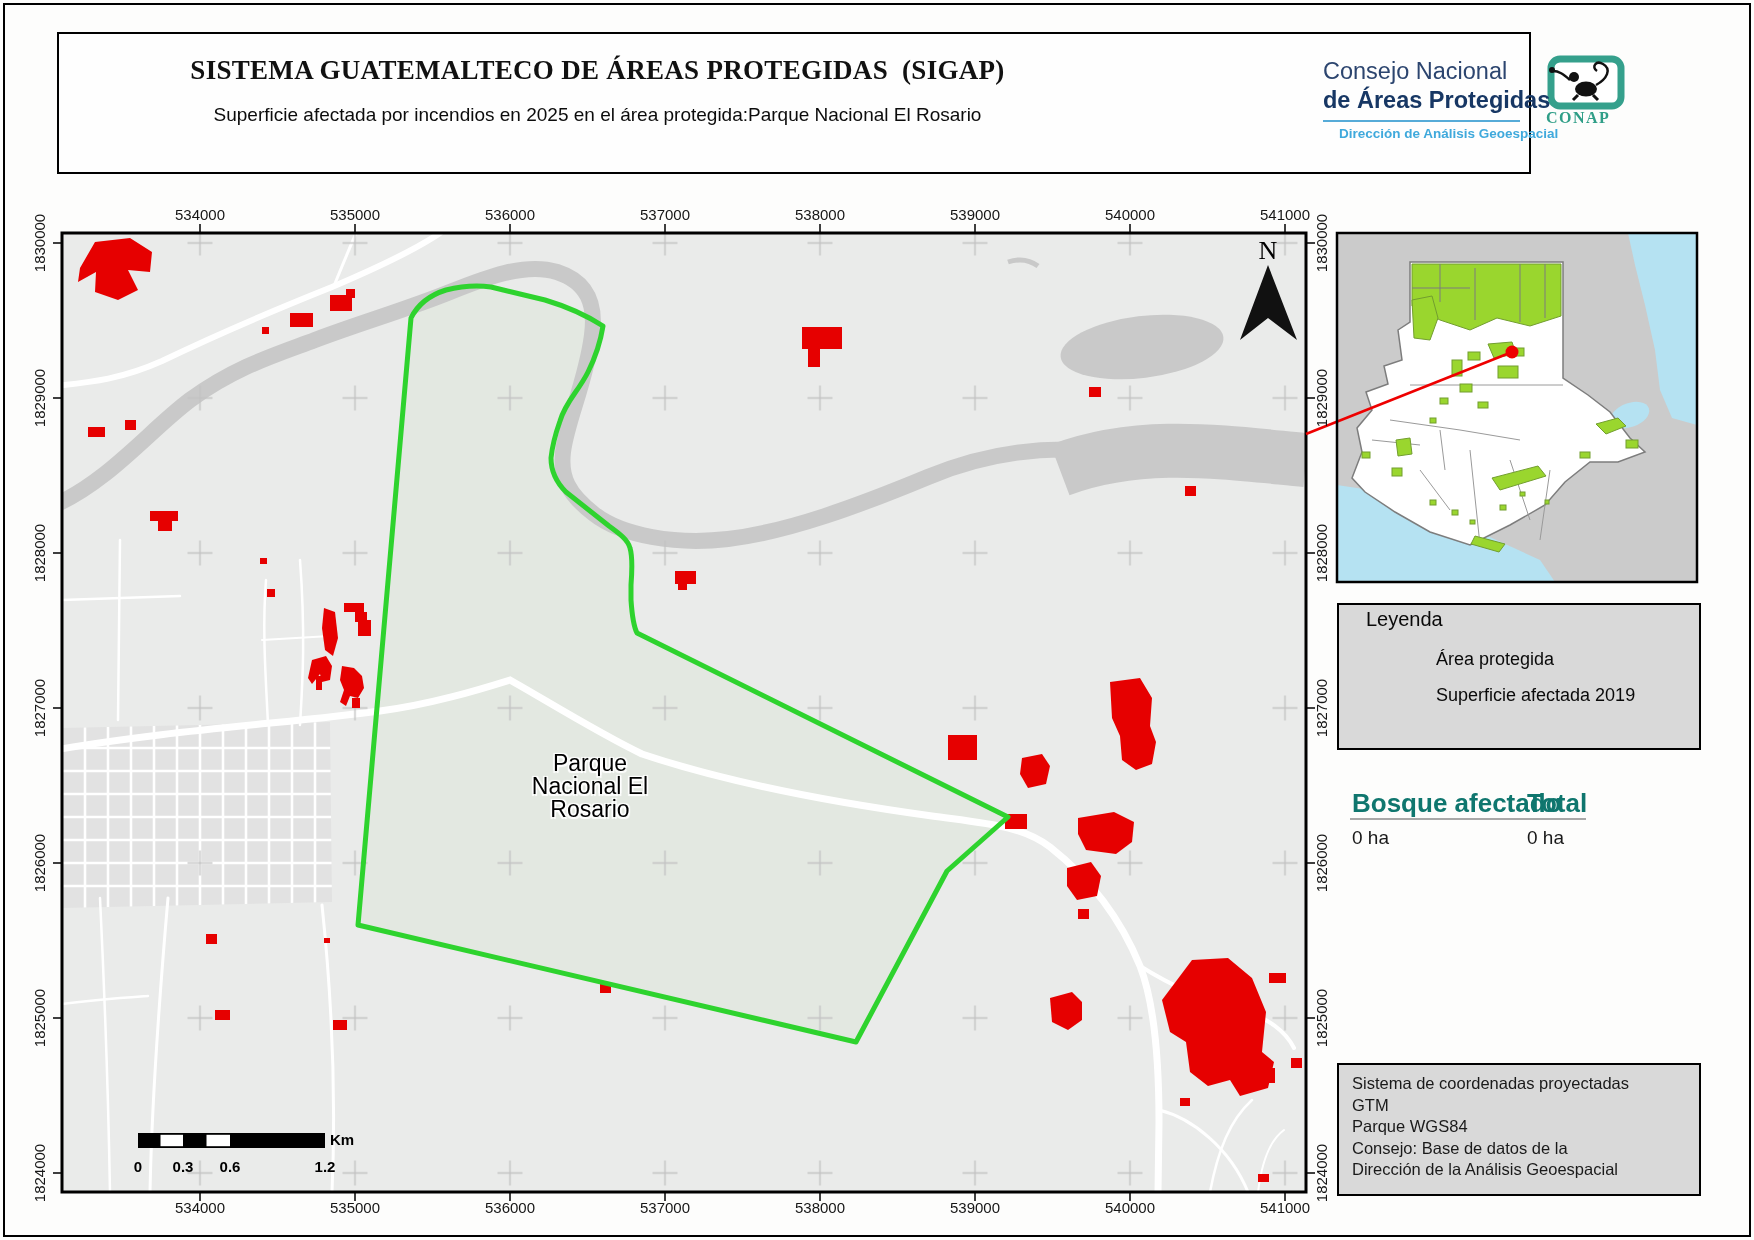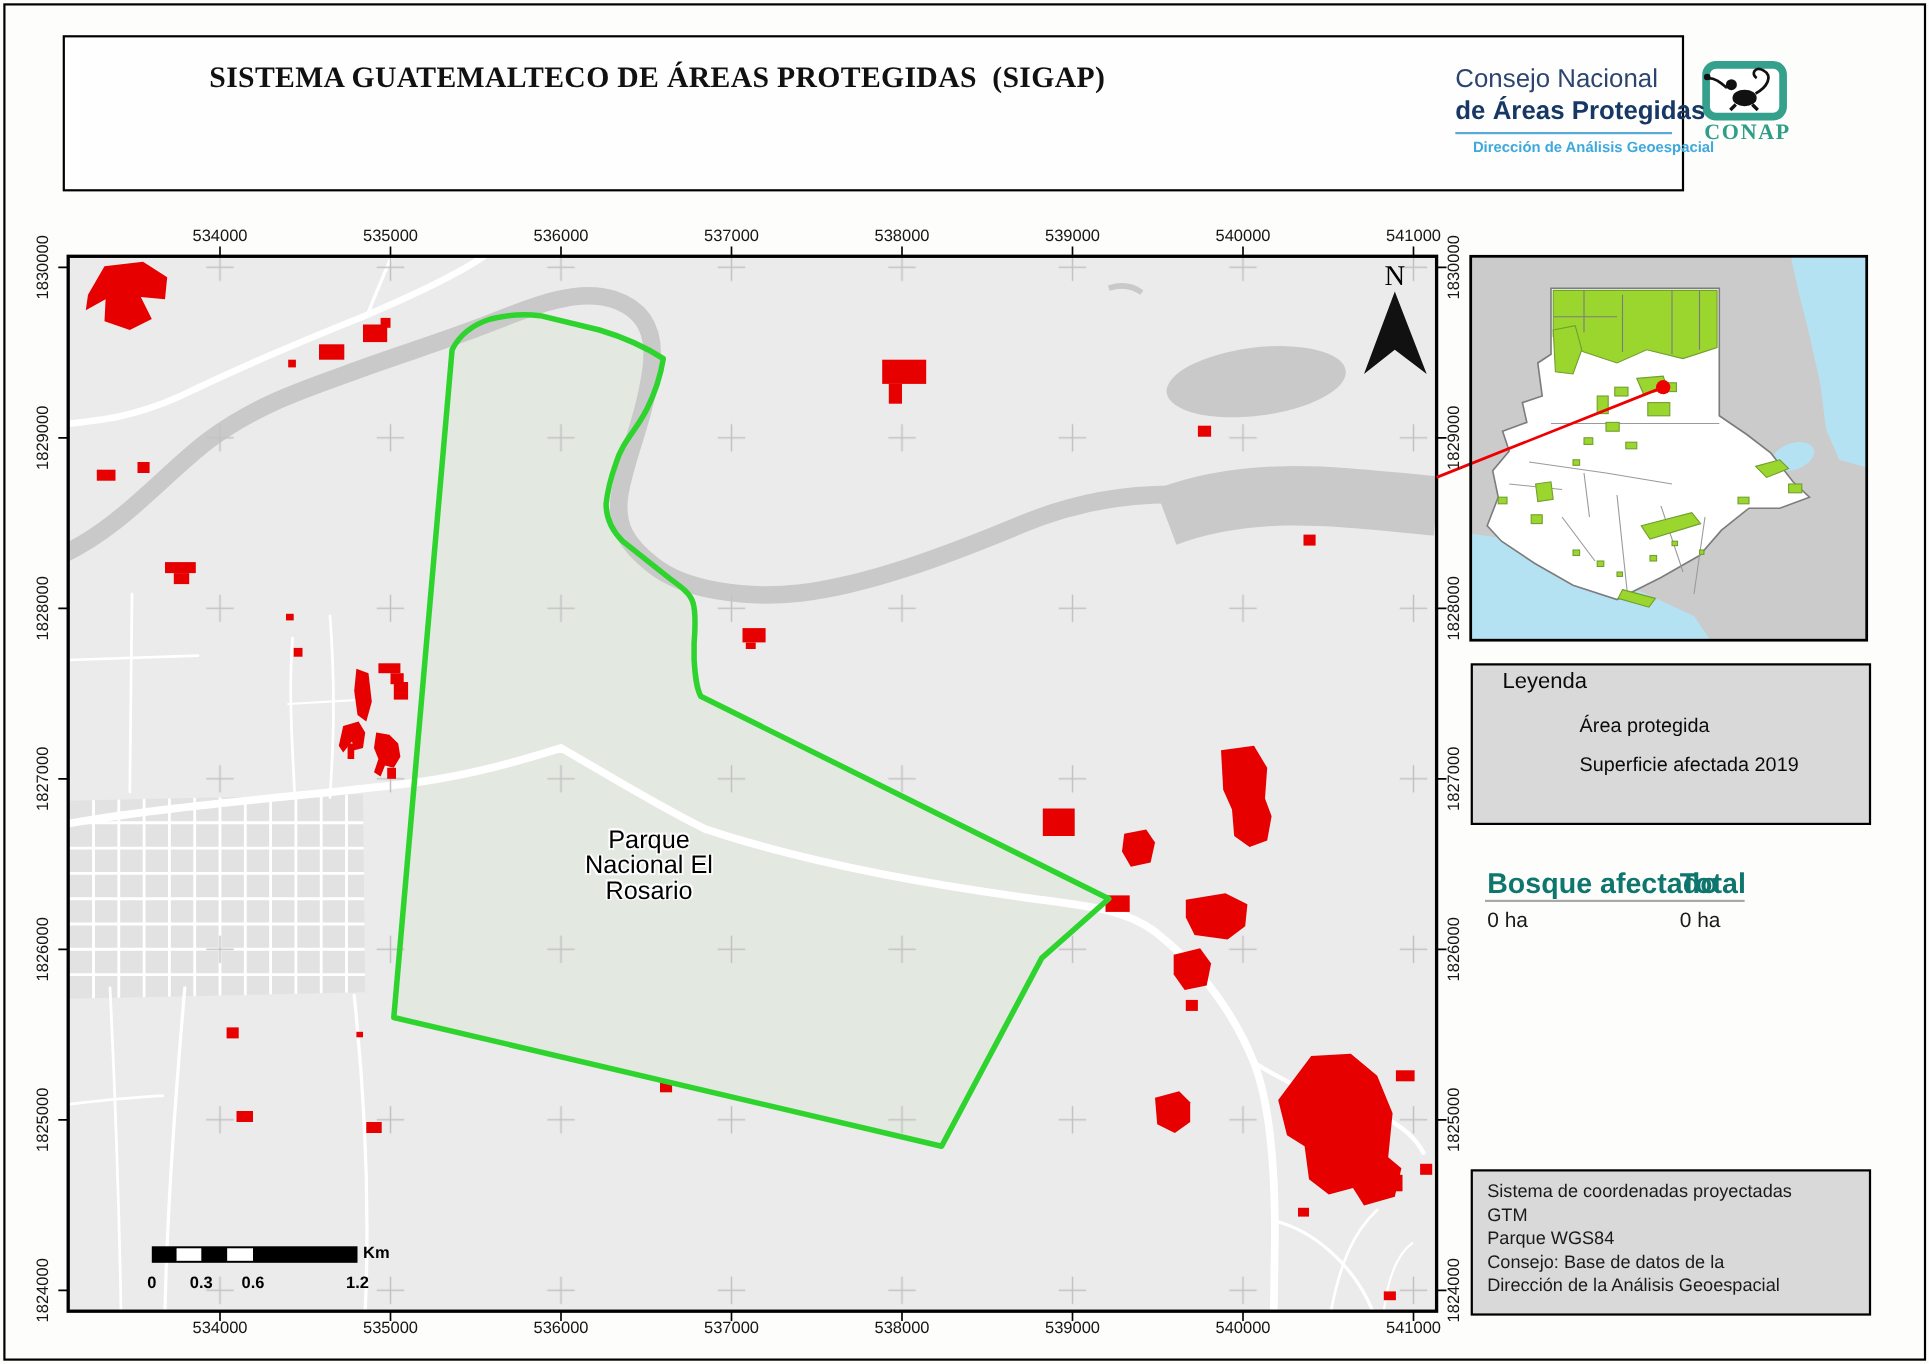--- a/index.html
+++ b/index.html
@@ -8,22 +8,22 @@
   .frame{position:absolute;inset:3px;border:2px solid #000;pointer-events:none;}
   svg{position:absolute;left:0;top:0;}
   .hdr-box{position:absolute;left:57px;top:32px;width:1470px;height:138px;border:2.5px solid #000;background:#fefefe;}
   .title{position:absolute;left:105px;top:55px;width:985px;text-align:center;
          font-family:"Liberation Serif",serif;font-weight:bold;font-size:27px;letter-spacing:.3px;white-space:pre;}
   .subtitle{position:absolute;left:105px;top:104px;width:985px;text-align:center;font-size:19px;color:#0c0c0c;}
   .council-1{position:absolute;left:1323px;top:58px;font-size:23.5px;color:#2c456f;}
   .council-2{position:absolute;left:1323px;top:87px;font-size:23.5px;font-weight:bold;color:#173764;}
   .council-rule{position:absolute;left:1323px;top:120px;width:197px;height:2px;background:#56abd8;}
   .council-3{position:absolute;left:1323px;top:126px;font-size:13.5px;font-weight:bold;color:#3fa9dc;padding-left:16px;}
-  .conap-word{position:absolute;left:1546px;top:109px;width:82px;text-align:right;
-         font-family:"Liberation Serif",serif;font-weight:bold;font-size:20px;letter-spacing:1.5px;color:#2f9e87;}
+  .conap-word{position:absolute;left:1546px;top:109px;width:82px;text-align:left;
+         font-family:"Liberation Serif",serif;font-weight:bold;font-size:16px;letter-spacing:1.5px;color:#2f9e87;}
   .xlab{position:absolute;width:70px;text-align:center;font-size:15px;color:#161616;}
   .ylab{position:absolute;width:70px;height:16px;line-height:16px;text-align:center;font-size:15px;color:#161616;transform:rotate(-90deg);}
   .park-label{position:absolute;left:480px;top:752px;width:220px;text-align:center;font-size:23px;line-height:23px;color:#000;
          text-shadow:-1.5px -1.5px 1px #fff, 1.5px -1.5px 1px #fff, -1.5px 1.5px 1px #fff, 1.5px 1.5px 1px #fff;}
   .north-n{position:absolute;left:1240px;top:236px;width:56px;text-align:center;
          font-family:"Liberation Serif",serif;font-size:26px;color:#000;}
   .sb-lab{position:absolute;width:44px;text-align:center;font-size:15px;font-weight:600;color:#000;}
   .sb-unit{position:absolute;left:330px;top:1131px;font-size:15px;font-weight:bold;color:#000;}
   .legend-box{position:absolute;left:1337px;top:603px;width:360px;height:143px;background:#d9d9d9;border:2px solid #000;}
   .legend-title{position:absolute;left:1366px;top:608px;font-size:20px;color:#0a0a0a;}
@@ -244,20 +244,21 @@
         <circle cx="1552" cy="70" r="3" stroke="none"></circle>
         <path d="M1578,95 L1573,100 M1593,95 L1598,100" stroke-width="3" fill="none"></path>
         <path d="M1596,85 C1607,79 1612,69 1603,64 C1596,60 1591,67 1597,71" stroke-width="2.5" fill="none"></path>
       </g>
     </g>
   </svg>
 
   <div class="frame"></div>
   <div class="hdr-box"></div>
   <div class="title">SISTEMA GUATEMALTECO DE ÁREAS PROTEGIDAS  (SIGAP)</div>
+  <div class="subtitle">Superficie afectada por incendios en 2025 en el área protegida:Parque Nacional El Rosario</div>
 
   <div class="council-1">Consejo Nacional</div>
   <div class="council-2">de Áreas Protegidas</div>
   <div class="council-rule"></div>
   <div class="council-3">Dirección de Análisis Geoespacial</div>
   <div class="conap-word">CONAP</div>
 
   <div class="xlab" style="left:165px;top:206px">534000</div>
   <div class="xlab" style="left:320px;top:206px">535000</div>
   <div class="xlab" style="left:475px;top:206px">536000</div>

